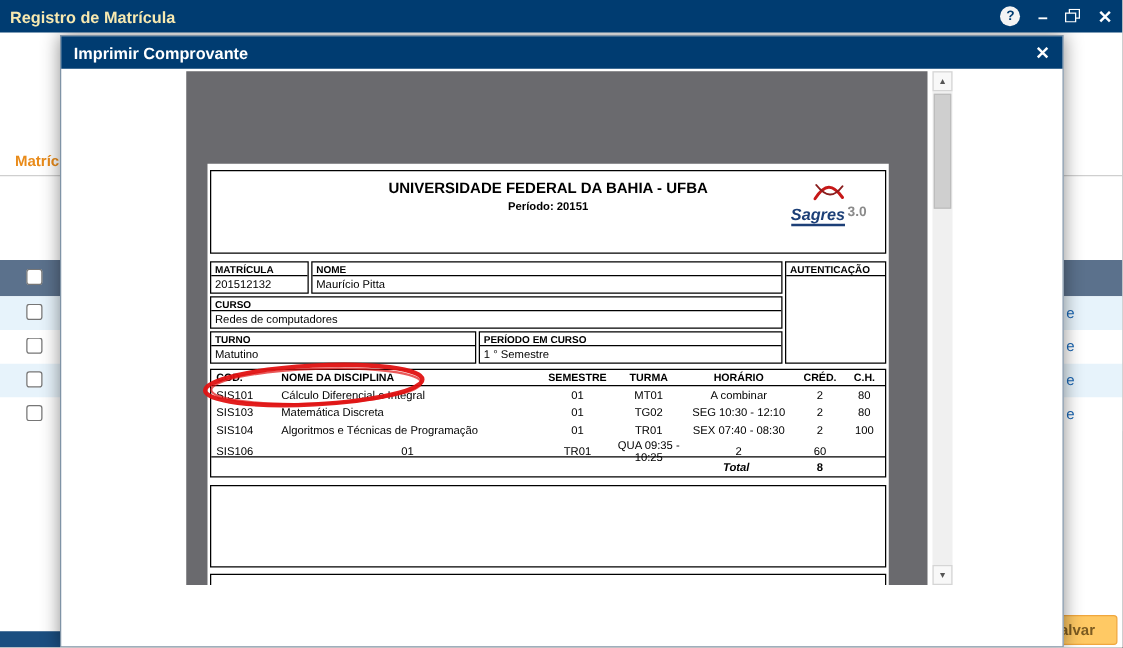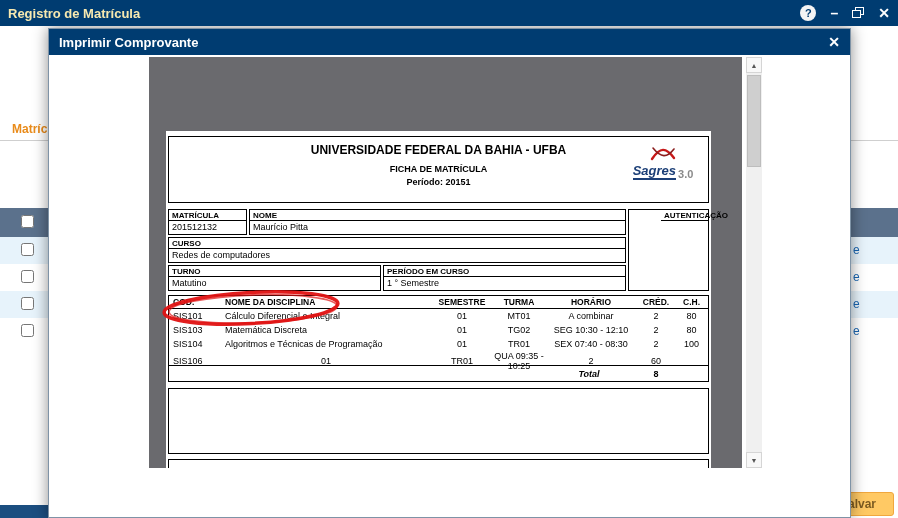--- a/index.html
+++ b/index.html
@@ -51,37 +51,37 @@
 
   
   .doc { position:absolute; left:17px; top:74px; width:545px; height:400px; background:#fff;
          padding:5px 2px; font-family:"Liberation Sans", sans-serif; color:#000; }
   .doc-box { border:1px solid #000; }
   .doc-header-box { height:67px; position:relative; text-align:center; }
   .doc-university { font-size:12px; font-weight:bold; margin-top:6px; }
   .doc-title { font-size:9px; font-weight:bold; margin-top:7px; }
   .doc-period { font-size:9px; font-weight:bold; margin-top:3px; }
   .logo { position:absolute; right:8px; top:8px; width:74px; text-align:center; }
-  .logo-text { display:flex; align-items:flex-end; justify-content:center; gap:2px; margin-top:-2px; }
+  .logo-text { display:flex; align-items:flex-start; justify-content:center; gap:2px; margin-top:-2px; }
   .logo-brand { color:#1c3f77; font-size:13px; font-weight:bold; font-style:italic;
                 border-bottom:2px solid #1c3f77; }
   .logo-version { color:#8a8a8a; font-size:11px; font-weight:bold; }
 
   .fields { position:relative; margin-top:6px; width:541px; }
   .fields-left { width:458px; }
   .frow { display:flex; gap:2px; margin-bottom:2px; }
   .fbox { border:1px solid #000; background:#fff; }
   .flabel { font-size:8px; font-weight:bold; padding:1px 3px 0 3px; height:11px; border-bottom:1px solid #000; }
   .fvalue { font-size:9px; padding:1px 3px; height:13px; white-space:nowrap; overflow:hidden; }
   .w-matricula { width:79px; }
   .w-nome { flex:1; }
   .w-curso { width:458px; }
   .w-turno { width:213px; }
   .w-periodo { flex:1; }
-  .auth-box { position:absolute; right:0; top:0; width:81px; height:82px; border:1px solid #000;padding-left:32px; }
+  .auth-box { position:absolute; right:0; top:0; width:81px; height:82px; border:1px solid #000; }
 
   .dtable { margin-top:4px; width:541px; border:1px solid #000; font-size:9px; }
   .dt-grid { display:grid; grid-template-columns:52px 210px 62px 52px 92px 38px 33px; align-items:center; }
   .dt-head { font-size:8.5px; font-weight:bold; border-bottom:1px solid #000; height:13px; }
   .dt-row { height:14px; }
   .dt-total { border-top:1px solid #000; height:16px; font-weight:bold; }
   .c-left { text-align:left; padding-left:4px; }
   .c-center { text-align:center; }
   .c-right { text-align:center; padding-right:4px;font-style:italic; }
 
@@ -143,21 +143,20 @@
     <div class="modal-header">
       <span class="modal-title">Imprimir Comprovante</span>
       <span class="modal-close">✕</span>
     </div>
 
     <div class="preview">
       <div class="doc">
 
         <div class="doc-box doc-header-box">
           <div class="doc-university">UNIVERSIDADE FEDERAL DA BAHIA - UFBA</div>
-          <div class="doc-title">FICHA DE MATRÍCULA</div>
           <div class="doc-period">Período: 20151</div>
           <div class="logo">
             <svg width="34" height="16" viewBox="0 0 34 16">
               <path d="M6 14 C14 2, 20 2, 28 13" fill="none" stroke="#c61818" stroke-width="2.4" stroke-linecap="round"></path>
               <path d="M7 3 C15 13, 21 13, 28 4" fill="none" stroke="#8a1d1d" stroke-width="1.6" stroke-linecap="round"></path>
             </svg>
             <div class="logo-text">
               <span class="logo-brand">Sagres</span>
               <span class="logo-version">3.0</span>
             </div>

